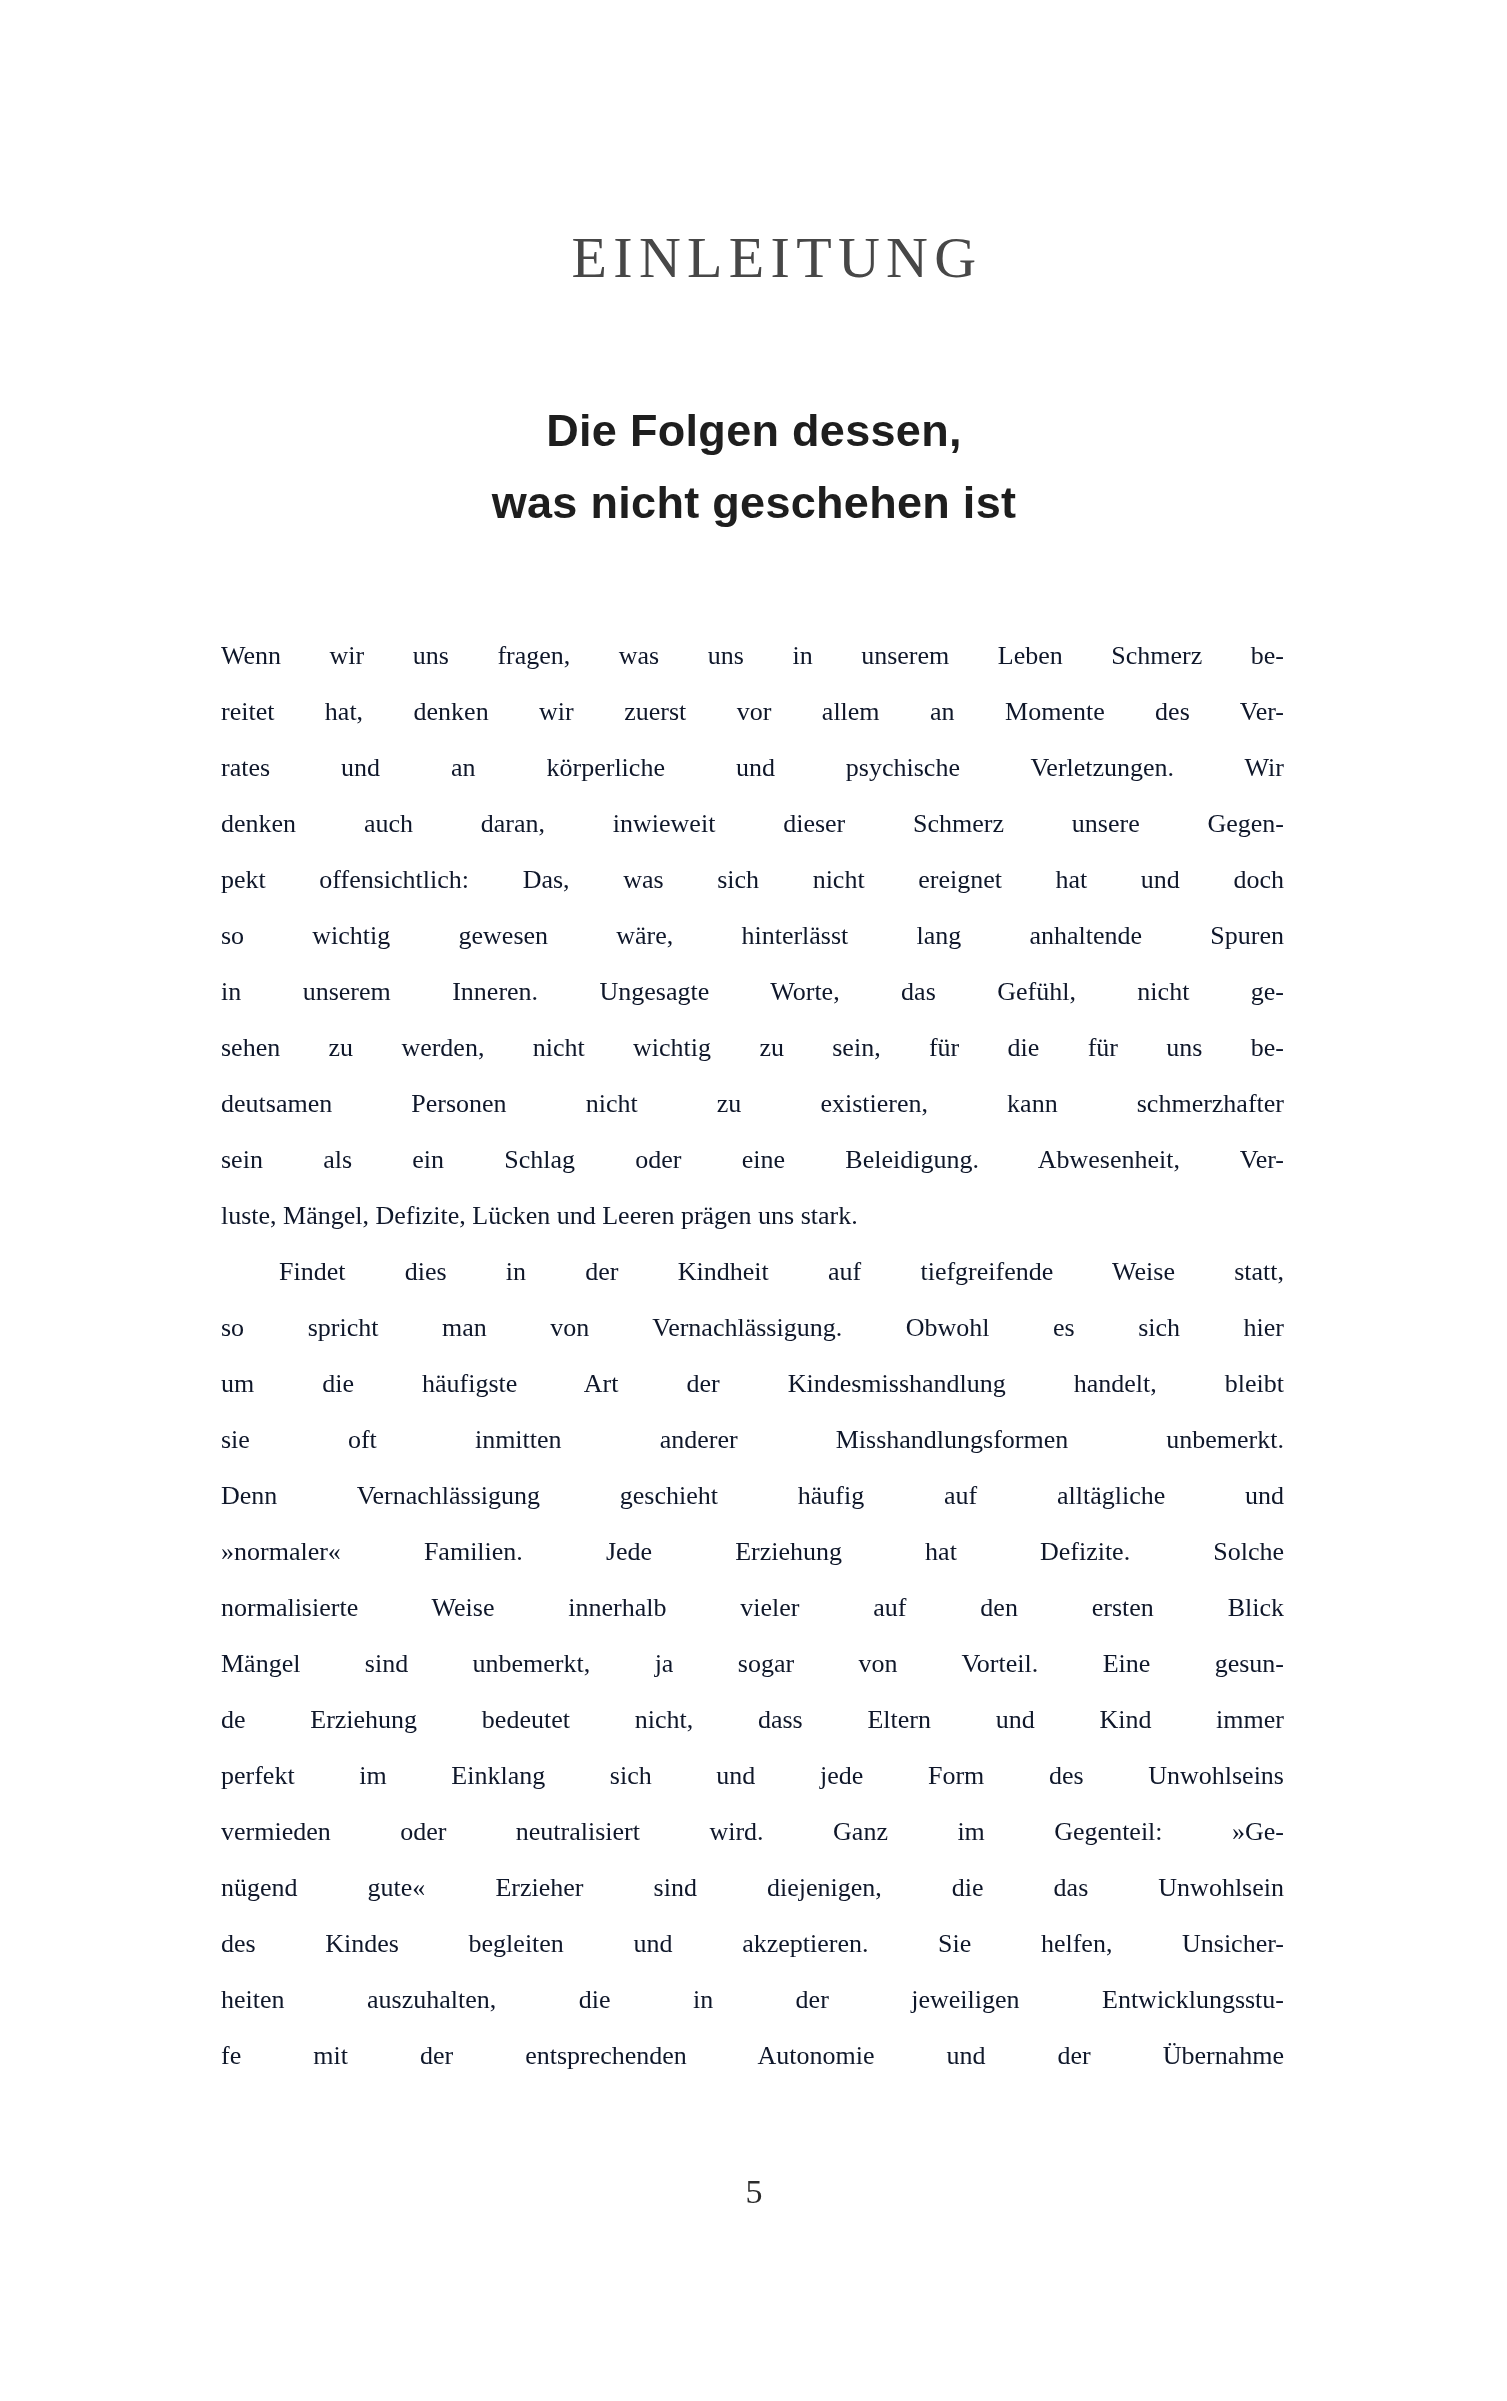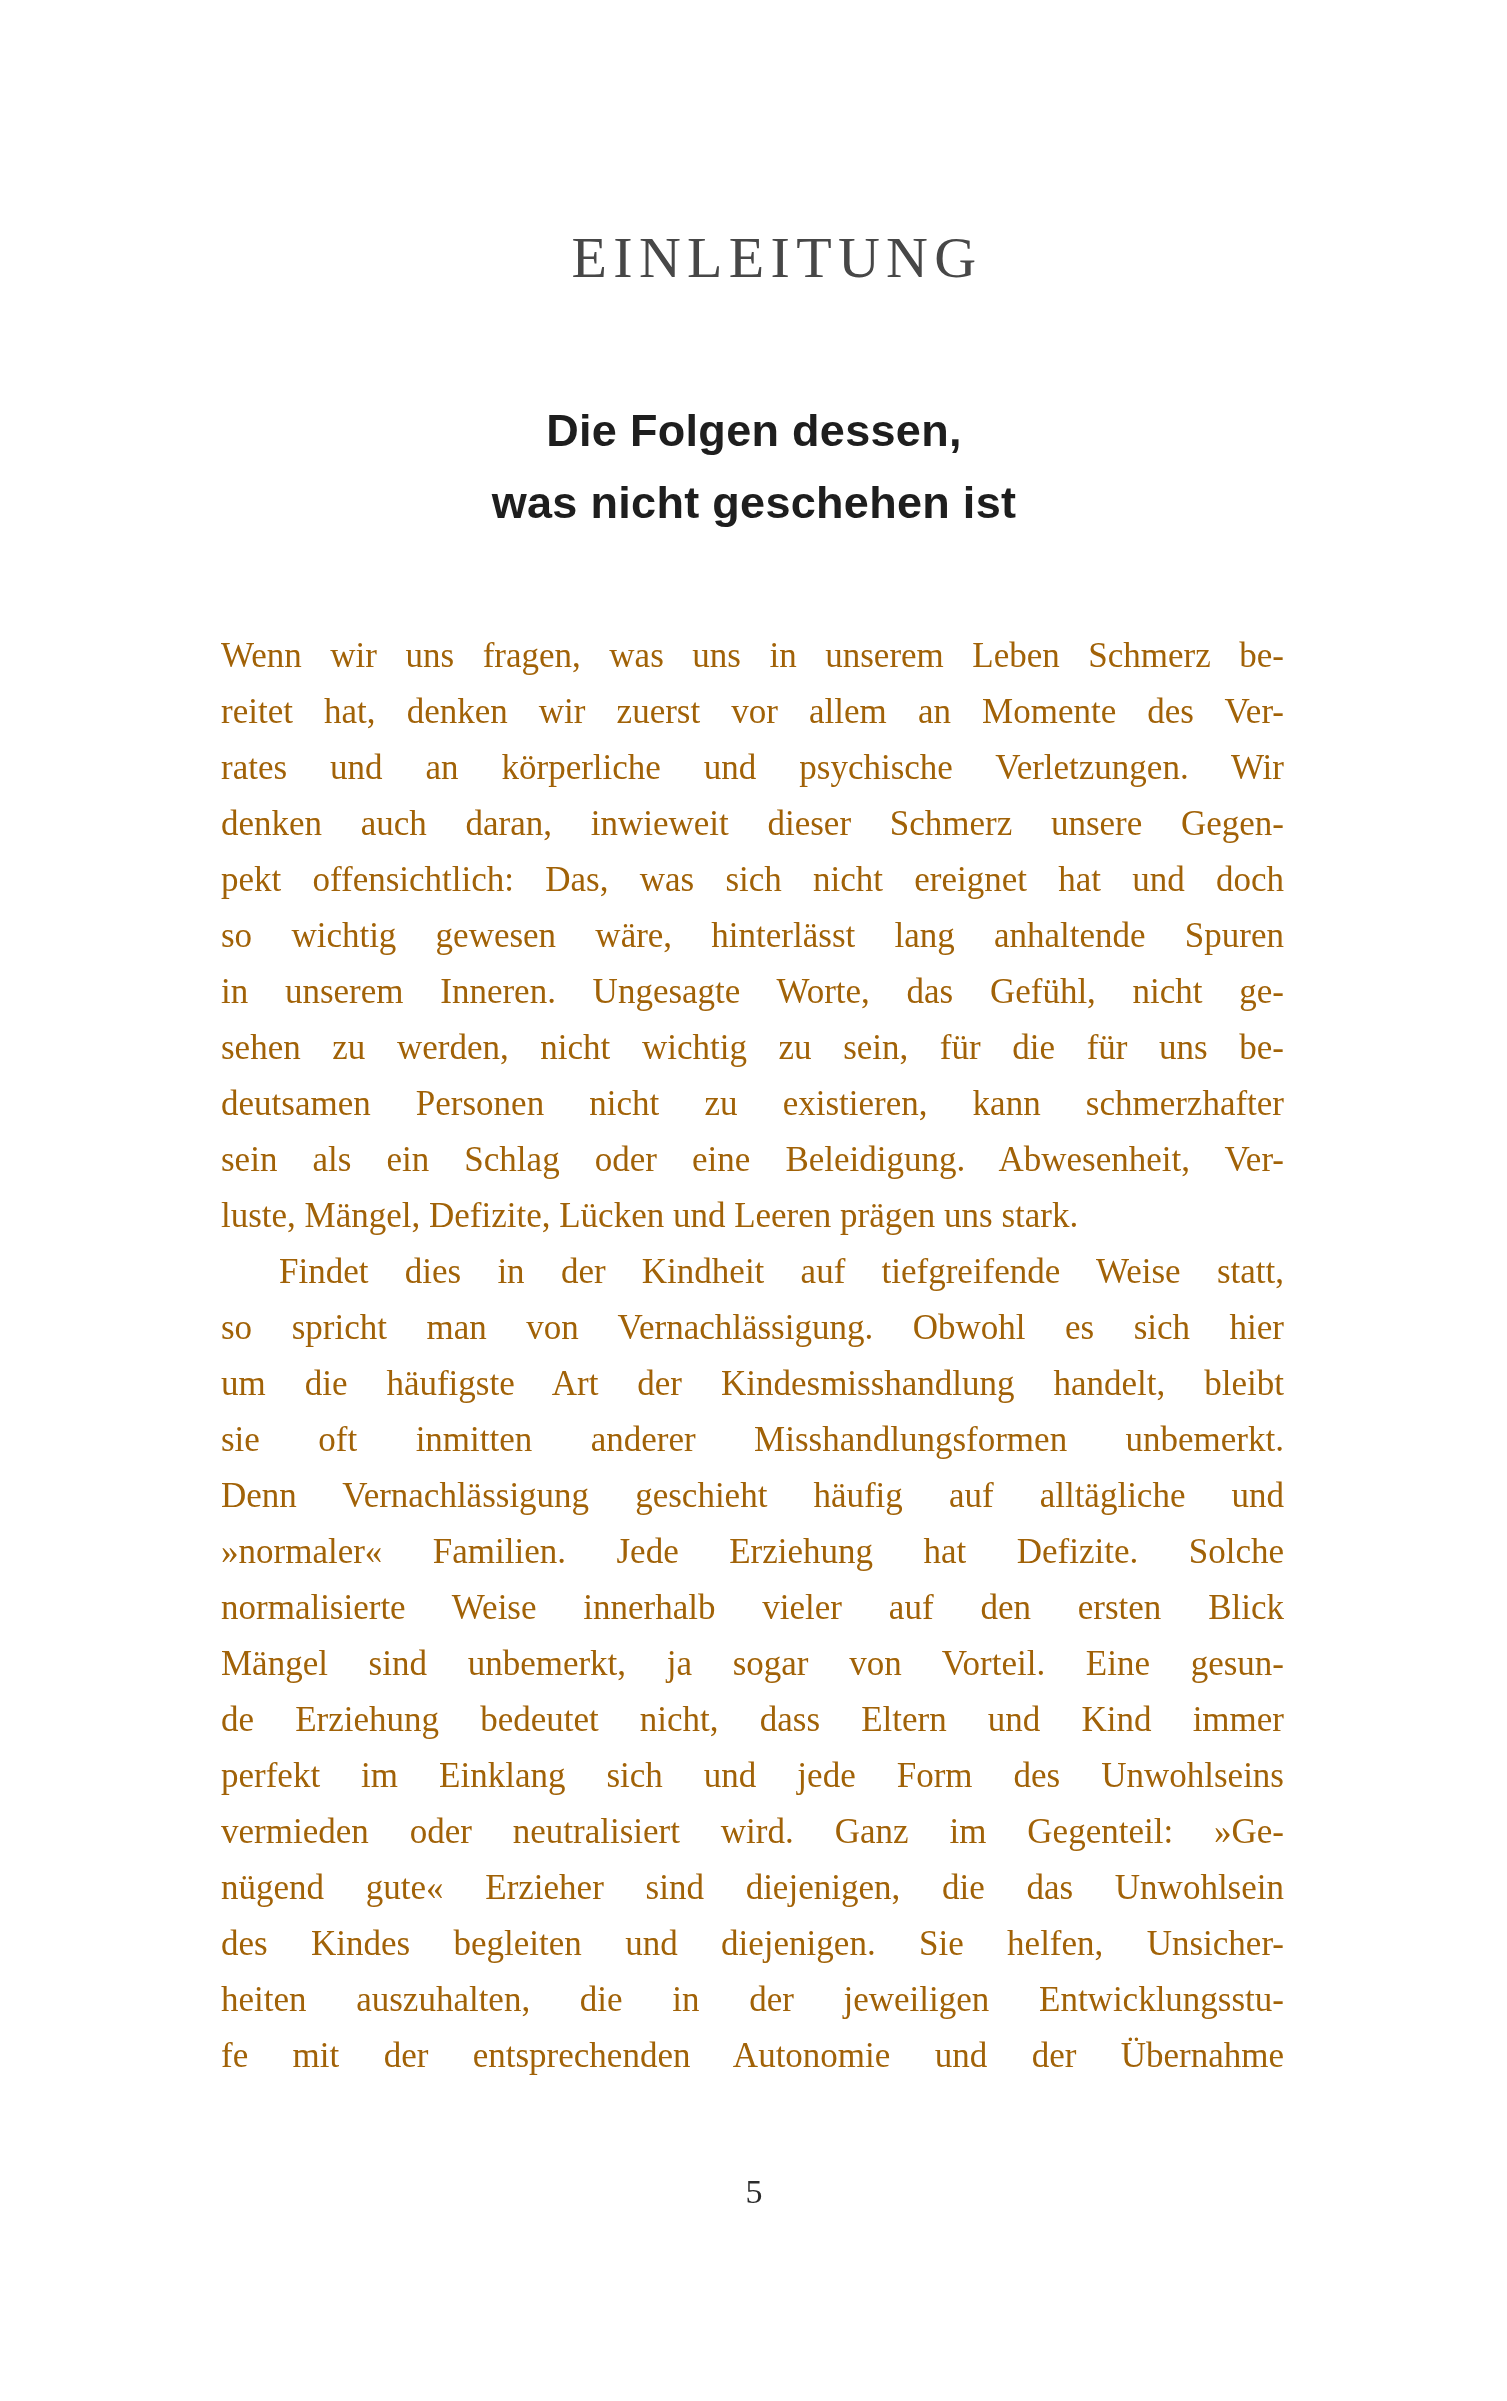--- a/index.html
+++ b/index.html
@@ -40,23 +40,23 @@
     line-height: 72px;
     color: #1e1e1e;
     letter-spacing: 0.3px;
   }
   .body-block {
     position: absolute;
     top: 628px;
     left: 221px;
     width: 1063px;
     font-family: "Liberation Serif", serif;
-    font-size: 35px;
+    font-size: 26px;
     line-height: 56px;
-    color: #a16207;
+    color: #0f172a;
   }
   .line {
     text-align: justify;
     text-align-last: justify;
     white-space: normal;
   }
   .line.last {
     text-align-last: left;
   }
   .line.indent {
@@ -102,21 +102,21 @@
       <div class="line">um die häufigste Art der Kindesmisshandlung handelt, bleibt</div>
       <div class="line">sie oft inmitten anderer Misshandlungsformen unbemerkt.</div>
       <div class="line">Denn Vernachlässigung geschieht häufig auf alltägliche und</div>
       <div class="line">»normaler« Familien. Jede Erziehung hat Defizite. Solche</div>
       <div class="line">normalisierte Weise innerhalb vieler auf den ersten Blick</div>
       <div class="line">Mängel sind unbemerkt, ja sogar von Vorteil. Eine gesun-</div>
       <div class="line">de Erziehung bedeutet nicht, dass Eltern und Kind immer</div>
       <div class="line">perfekt im Einklang sich und jede Form des Unwohlseins</div>
       <div class="line">vermieden oder neutralisiert wird. Ganz im Gegenteil: »Ge-</div>
       <div class="line">nügend gute« Erzieher sind diejenigen, die das Unwohlsein</div>
-      <div class="line">des Kindes begleiten und diejenigen. Sie helfen, Unsicher-</div>
+      <div class="line">des Kindes begleiten und akzeptieren. Sie helfen, Unsicher-</div>
       <div class="line">heiten auszuhalten, die in der jeweiligen Entwicklungsstu-</div>
       <div class="line">fe mit der entsprechenden Autonomie und der Übernahme</div>
     </div>
 
   <div class="page-number">5</div>
 
 </div>
 
 
 </body></html>

